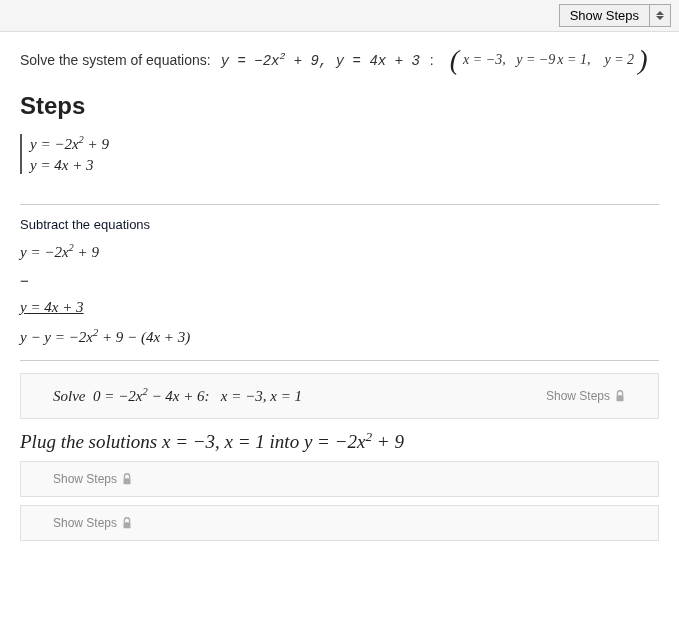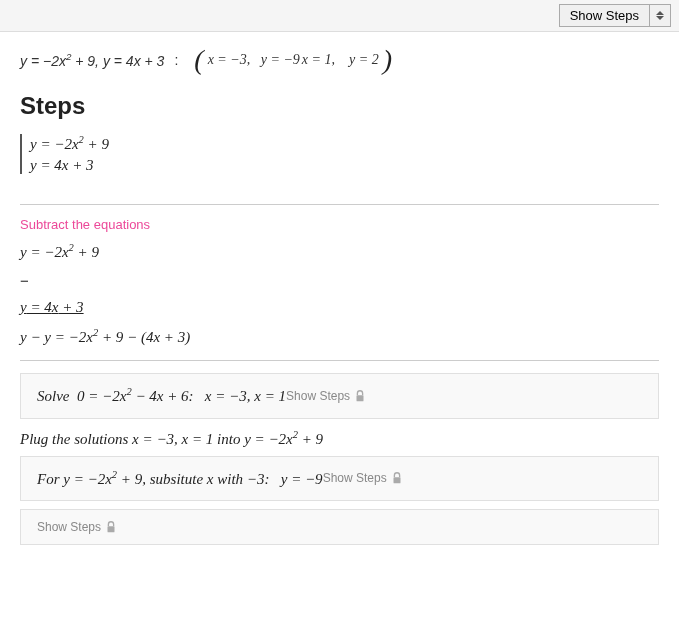--- a/index.html
+++ b/index.html
@@ -69,21 +69,21 @@
       font-size: 14px;
       font-family: Arial, sans-serif;
       color: #333;
     }
 
     .problem-label {
       white-space: nowrap;
     }
 
     .math-inline {
-      font-family: Liberation Sans, sans-serif;
+      font-family: Liberation Mono, monospace;
       font-style: italic;
     }
 
     .result-matrix {
       display: inline-flex;
       align-items: center;
       font-family: Georgia, serif;
       font-style: italic;
       margin-left: 6px;
     }
@@ -135,21 +135,21 @@
       margin: 12px 0;
     }
 
     .step-section {
       margin-bottom: 6px;
     }
 
     .step-label {
       font-family: Arial, sans-serif;
       font-size: 13px;
-      color: #ec4899;
+      color: #0f172a;
       margin-bottom: 8px;
     }
 
     .math-block {
       font-family: Georgia, serif;
       font-style: italic;
       font-size: 15px;
       margin-bottom: 6px;
       line-height: 1.5;
     }
@@ -161,24 +161,25 @@
     .minus-sign {
       font-family: Arial, sans-serif;
       font-style: normal;
       display: block;
       margin-bottom: 4px;
     }
 
     .highlighted-box {
       background: #f9f9f9;
       border: 1px solid #e0e0e0;
-      padding: 10px 16px;
+      padding: 10px 32px;
       margin-bottom: 8px;
       display: flex;
       align-items: center;
+      justify-content: space-between;
     }
 
     .show-steps-small {
       display: flex;
       align-items: center;
       gap: 4px;
       font-family: Arial, sans-serif;
       font-size: 12px;
       color: #888;
       cursor: pointer;
@@ -187,21 +188,21 @@
 
     .lock-icon {
       width: 12px;
       height: 14px;
       display: inline-block;
     }
 
     .plug-line {
       font-family: Georgia, serif;
       font-style: italic;
-      font-size: 15px;
+      font-size: 19px;
       margin: 10px 0 8px 0;
     }
 
     sup {
       font-size: 0.7em;
       vertical-align: super;
     }
   </style>
 </head>
 <body>
@@ -213,20 +214,21 @@
       <span class="arrow-up"></span>
       <span class="arrow-down"></span>
     </span>
   </button>
 </div>
 
 <div class="main-content">
 
   
   <div class="problem-line">
+    <span class="problem-label">Solve the system of equations:</span>
     <span class="math-inline">
       <i>y</i> = −2<i>x</i><sup>2</sup> + 9, <i>y</i> = 4<i>x</i> + 3
     </span>
     <span>:</span>
     <span class="result-matrix">
       <span class="matrix-bracket-left">(</span>
       <span class="matrix-content">
         <span>
           <span>x = −3,</span>&nbsp;&nbsp;
           <span>y = −9</span>
@@ -290,23 +292,20 @@
     </span>
   </div>
 
   
   <div class="plug-line">
     Plug the solutions <i>x</i> = −3, <i>x</i> = 1 into <i>y</i> = −2<i>x</i><sup>2</sup> + 9
   </div>
 
   
   <div class="highlighted-box">
-    <span class="math-block" style="margin:0;">
-      For <i>y</i> = −2<i>x</i><sup>2</sup> + 9, subsitute <i>x</i> with −3: &nbsp;&nbsp;<i>y</i> = −9
-    </span>
     <span class="show-steps-small">
       <span>Show Steps</span>
       <svg class="lock-icon" viewBox="0 0 12 16" fill="#aaa" xmlns="http://www.w3.org/2000/svg">
         <rect x="2" y="7" width="8" height="7" rx="1" fill="#aaa"></rect>
         <path d="M3 7V5a3 3 0 016 0v2" stroke="#aaa" stroke-width="1.5" fill="none"></path>
       </svg>
     </span>
   </div>
 
   

